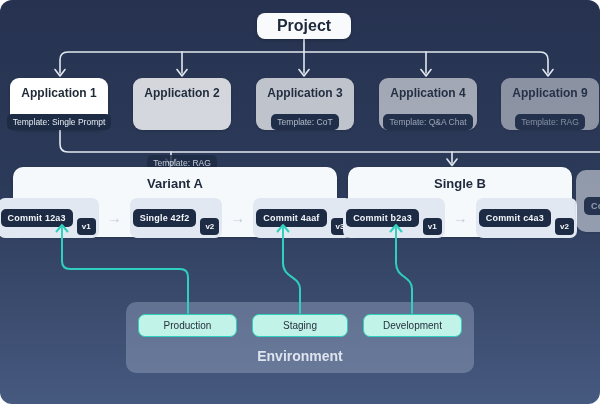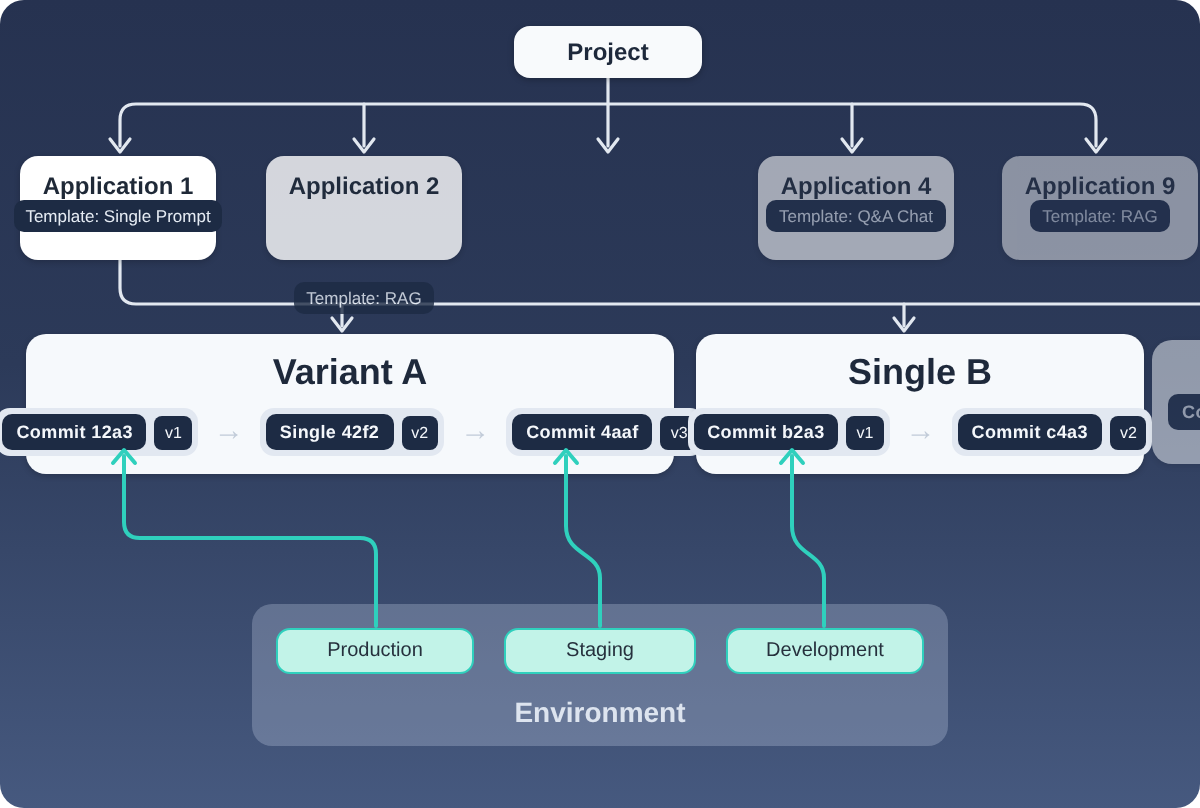--- a/index.html
+++ b/index.html
@@ -9,45 +9,45 @@
   svg.overlay{position:absolute;left:0;top:0;width:600px;height:404px;pointer-events:none;}
   svg.white-lines{z-index:1;}
   svg.teal-lines{z-index:5;}
   .wline{fill:none;stroke:var(--connector,#e2e8f0);stroke-width:1.6;stroke-linecap:round;stroke-linejoin:round;}
   .tline{fill:none;stroke:var(--accent-teal,#2fd0bd);stroke-width:2;stroke-linecap:round;stroke-linejoin:round;}
 
   .node{position:absolute;z-index:2;box-sizing:border-box;}
 
   .project{left:257px;top:13px;width:94px;height:26px;background:var(--node-bg,#f8fafc);
     border-radius:8px;display:flex;align-items:center;justify-content:center;
-    font-size:12px;font-weight:700;color:#1e293b;box-shadow:0 1px 3px rgba(0,0,0,.25);}
+    font-size:16px;font-weight:700;color:#1e293b;box-shadow:0 1px 3px rgba(0,0,0,.25);}
 
   .app{top:78px;width:98px;height:52px;background:#ffffff;border-radius:9px;
     display:flex;flex-direction:column;align-items:center;box-shadow:0 1px 3px rgba(0,0,0,.2);}
   .app .app-title{margin-top:8px;font-size:12px;font-weight:700;color:#1f2937;}
-  .app .app-pill{margin-top:0;background:var(--pill-dark,#1d2b44);color:#e6ecf4;
+  .app .app-pill{margin-top:14px;background:var(--pill-dark,#1d2b44);color:#e6ecf4;
     font-size:8.5px;font-weight:500;padding:3px 6px;border-radius:5px;white-space:nowrap;}
   .app1{left:10px;}
   .app2{left:133px;opacity:.80;gap:41px;}
   .app3{left:256px;opacity:.70;}
   .app4{left:379px;opacity:.57;}
   .app5{left:501px;opacity:.46;}
 
   .variant{top:167px;height:70px;background:#f6f9fc;border-radius:10px;
     display:flex;flex-direction:column;align-items:center;box-shadow:0 1px 3px rgba(0,0,0,.2);}
   .vA{left:13px;width:324px;}
   .vB{left:348px;width:224px;}
   .vC{left:576px;top:170px;width:60px;height:62px;opacity:.5;align-items:flex-start;}
-  .v-title{margin-top:9px;font-size:18px;font-weight:700;color:#1e293b;}
+  .v-title{margin-top:9px;font-size:13px;font-weight:700;color:#1e293b;}
   .commit-row{display:flex;align-items:center;gap:8px;margin-top:7px;}
   .commit-group{display:flex;align-items:center;gap:4px;background:#e2e8f1;border-radius:7px;padding:3px;}
   .commit-pill{background:var(--pill-dark,#1d2b44);color:#f4f7fb;font-size:9px;font-weight:600;
     letter-spacing:.2px;padding:4px 7px;border-radius:5px;white-space:nowrap;}
-  .ver-pill{background:var(--pill-dark,#1d2b44);color:#f4f7fb;font-size:8px;font-weight:400;
-    padding:4px 5px;border-radius:4px;}
+  .ver-pill{background:var(--pill-dark,#1d2b44);color:#f4f7fb;font-size:8px;font-weight:700;
+    padding:4px 5px;border-radius:4px;margin-top:17px;}
   .flow-arrow{color:#c2ccd9;font-size:15px;line-height:1;transform:translateY(-1px);}
   .vC .commit-pill{margin:27px 0 0 8px;}
 
   .env{left:126px;top:302px;width:348px;height:71px;background:var(--env-container-bg,rgba(203,216,236,.28));
     border-radius:10px;z-index:2;}
   .env-pill{position:absolute;top:12px;height:23px;background:var(--env-pill-bg,#c2f3e8);
     border:1.5px solid var(--accent-teal,#2fd0bd);border-radius:7px;z-index:3;box-sizing:border-box;
     display:flex;align-items:center;justify-content:center;font-size:10px;font-weight:500;color:#26303d;}
   .env-pill.production{left:12px;width:99px;}
   .env-pill.staging{left:126px;width:96px;}
@@ -84,20 +84,24 @@
     <span>Project</span>
   </div>
 
   <div class="node app app1">
     <div class="app-title">Application 1</div>
     <div class="app-pill">Template: Single Prompt</div>
   </div>
   <div class="node app app2">
     <div class="app-title">Application 2</div>
     <div class="app-pill">Template: RAG</div>
+  </div>
+  <div class="node app app3">
+    <div class="app-title">Application 3</div>
+    <div class="app-pill">Template: CoT</div>
   </div>
   <div class="node app app4">
     <div class="app-title">Application 4</div>
     <div class="app-pill">Template: Q&amp;A Chat</div>
   </div>
   <div class="node app app5">
     <div class="app-title">Application 9</div>
     <div class="app-pill">Template: RAG</div>
   </div>
 

